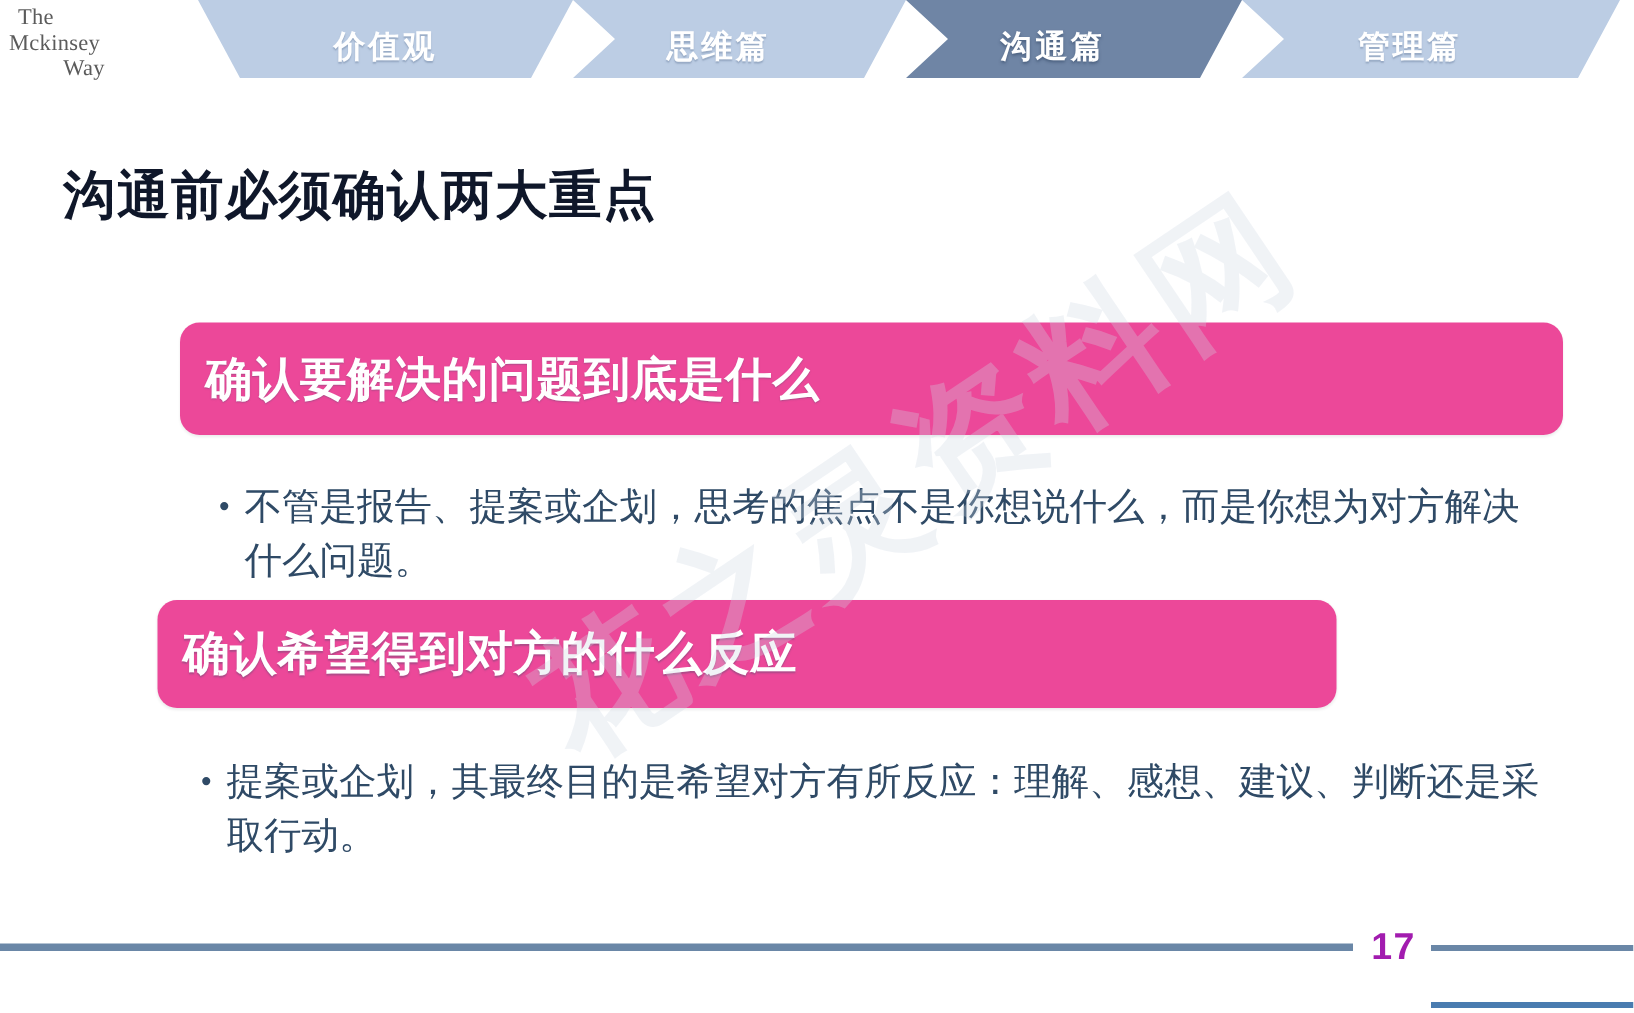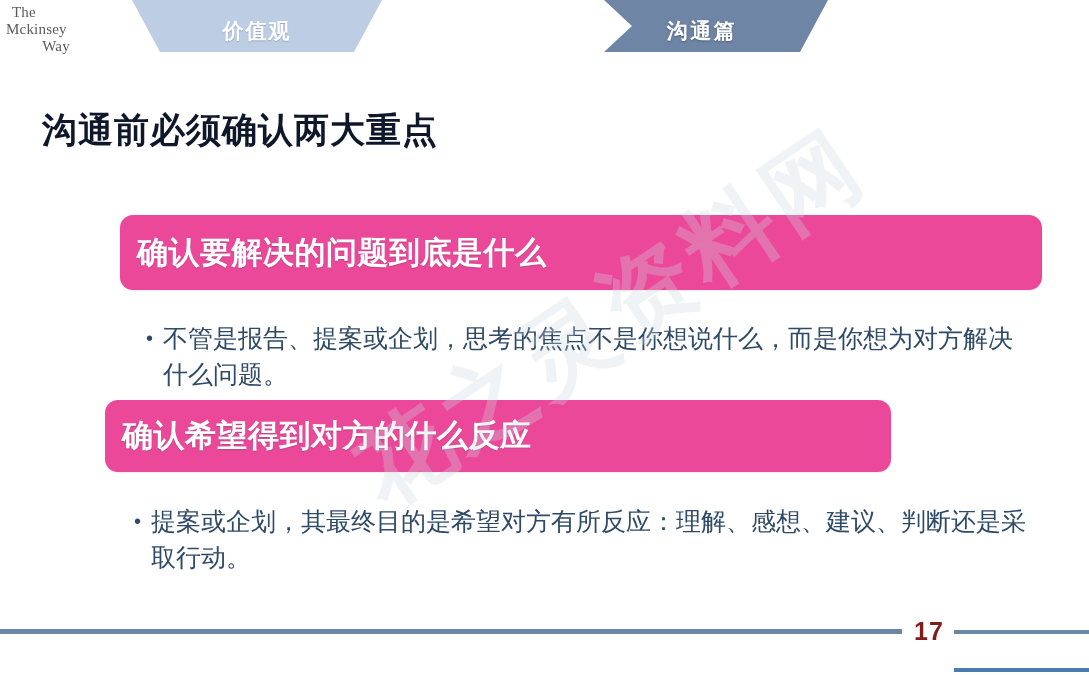--- a/index.html
+++ b/index.html
@@ -153,21 +153,21 @@
     width: 902px;
     height: 5px;
     background: #6a87a7;
   }
   #footer-page-num {
     position: absolute;
     left: 908px;
     top: 617px;
     width: 42px;
     text-align: center;
-    color: #7f1d1d;
+    color: #a21caf;
     font-size: 25px;
     font-weight: bold;
     letter-spacing: 1px;
   }
   #footer-rule-right {
     position: absolute;
     left: 954px;
     top: 630px;
     width: 135px;
     height: 4px;
@@ -222,28 +222,40 @@
 
     <div id="tabstrip">
 
       <div class="tab" id="tab-0" style="left:0px; width:250px;">
         <svg class="tab-shape" viewBox="0 0 250 52" preserveAspectRatio="none">
           <polygon points="0,0 250,0 222,52 28,52" fill="#bccde4"></polygon>
         </svg>
         <span class="tab-label">价值观</span>
       </div>
 
+      <div class="tab" id="tab-1" style="left:222px; width:250px;">
+        <svg class="tab-shape" viewBox="0 0 250 52" preserveAspectRatio="none">
+          <polygon points="28,0 250,0 222,52 28,52 56,26" fill="#bccde4"></polygon>
+        </svg>
+        <span class="tab-label">思维篇</span>
+      </div>
 
       <div class="tab tab-active" id="tab-2" style="left:444px; width:252px;">
         <svg class="tab-shape" viewBox="0 0 252 52" preserveAspectRatio="none">
           <polygon points="28,0 252,0 224,52 28,52 56,26" fill="#6f85a5"></polygon>
         </svg>
         <span class="tab-label">沟通篇</span>
       </div>
 
+      <div class="tab" id="tab-3" style="left:668px; width:280px;">
+        <svg class="tab-shape" viewBox="0 0 280 52" preserveAspectRatio="none">
+          <polygon points="28,0 280,0 252,52 28,52 56,26" fill="#bccde4"></polygon>
+        </svg>
+        <span class="tab-label">管理篇</span>
+      </div>
 
     </div>
   </div>
 
   <div id="page-title">沟通前必须确认两大重点</div>
 
   <div id="content">
 
     <div class="band" id="band-1">
       <span class="band-text">确认要解决的问题到底是什么</span>

